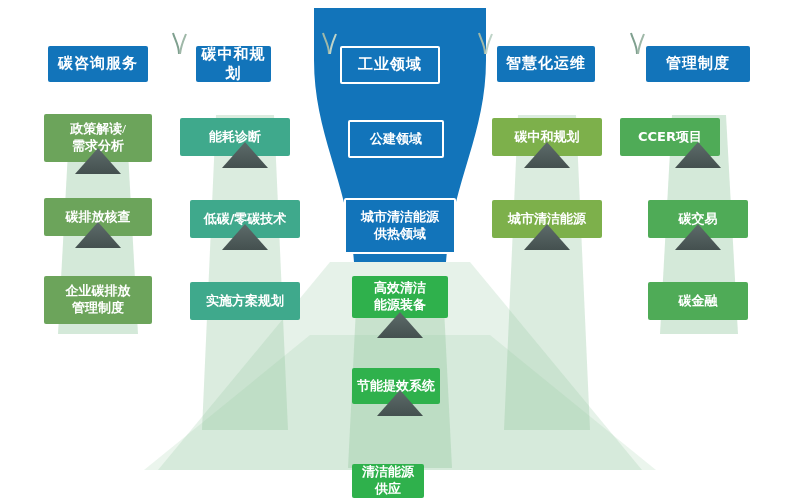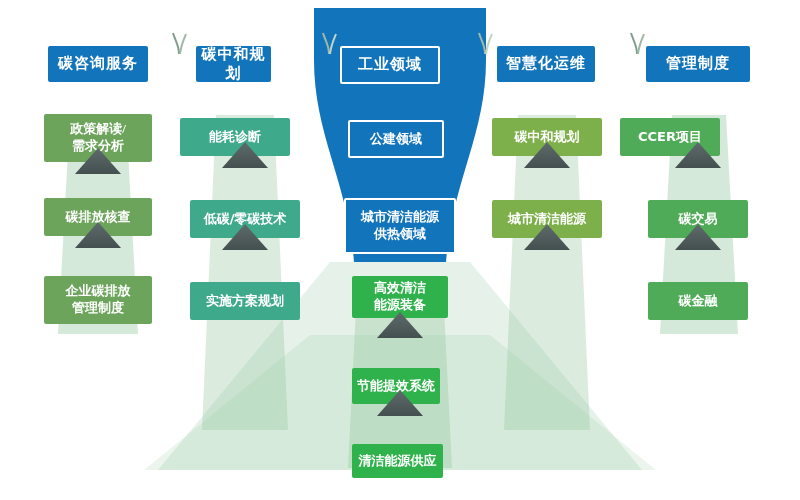--- a/index.html
+++ b/index.html
@@ -100,21 +100,21 @@
   <div class="box g2" style="left:190px;top:262px;width:110px;height:38px">实施方案规划</div>
 
   <div class="box blue bordered" style="left:348px;top:100px;width:96px;height:38px">公建领域</div>
   <div class="box blue bordered" style="left:344px;top:178px;width:112px;height:56px">城市清洁能源
 供热领域</div>
   <div class="box g3" style="left:352px;top:256px;width:96px;height:42px">高效清洁
 能源装备</div>
   <div class="arrow" style="left:377px;top:312px"></div>
   <div class="box g3" style="left:352px;top:348px;width:88px;height:36px">节能提效系统</div>
   <div class="arrow" style="left:377px;top:390px"></div>
-  <div class="box g3" style="left:352px;top:424px;width:91px;height:34px">清洁能源供应</div>
+  <div class="box g3" style="left:352px;top:444px;width:72px;height:34px">清洁能源供应</div>
 
   <div class="box g4" style="left:492px;top:98px;width:110px;height:38px">碳中和规划</div>
   <div class="arrow" style="left:524px;top:142px"></div>
   <div class="box g4" style="left:492px;top:180px;width:110px;height:38px">城市清洁能源</div>
   <div class="arrow" style="left:524px;top:224px"></div>
 
   <div class="box g5" style="left:620px;top:98px;width:100px;height:38px">CCER项目</div>
   <div class="arrow" style="left:675px;top:142px"></div>
   <div class="box g5" style="left:648px;top:180px;width:100px;height:38px">碳交易</div>
   <div class="arrow" style="left:675px;top:224px"></div>

